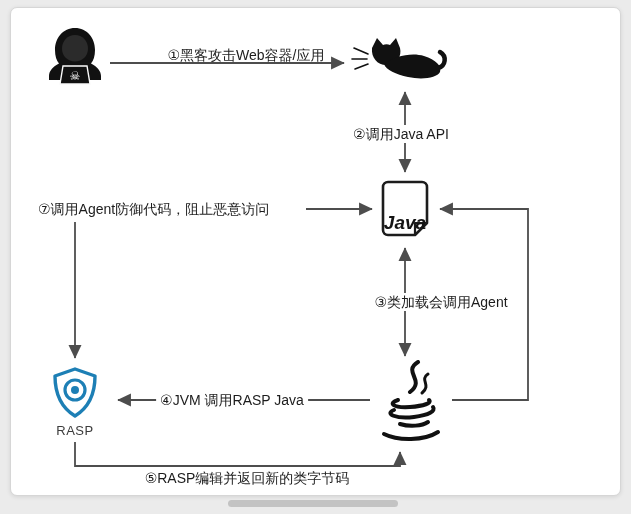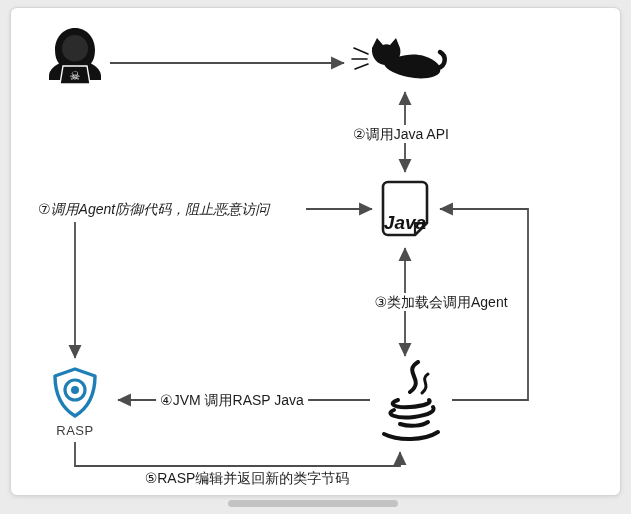--- a/index.html
+++ b/index.html
@@ -27,21 +27,21 @@
     font-size:14px; color:#1c1c1c; white-space:nowrap; line-height:18px;
   }
   .edge-label.bg { background:#ffffff; padding:0 4px;text-align:center; }
   .edge-label.left-anchor { transform:translate(0,-50%); }
   .l1 { left:246px; top:55px; }
   .l2 { left:401px; top:134px; }
   .l3 { left:405px; top:302px;margin-left:36px; }
   .l4 { left:232px; top:400px; }
   .l5 { left:247px; top:478px; }
   .l6 { left:540px; top:298px; }
-  .l7 { left:38px;  top:209px;font-style:italic; }
+  .l7 { left:38px;  top:209px; }
   .java-text {
     position:absolute; left:0; top:14px; width:100%; height:100%;
     display:flex; align-items:center; justify-content:center;
     font-size:19px; font-weight:bold; font-style:italic; color:#141414;
   }
   .node-caption {
     position:absolute; left:75px; top:423px; transform:translate(-50%,0);
     font-size:13px; color:#3c3c3c; letter-spacing:0.5px;
   }
   .hthumb {
@@ -120,20 +120,21 @@
 
   <div class="node n-rasp">
     <svg viewBox="0 0 52 56">
       <path d="M26 3 L46 10 C46 28 39 42 26 50 C13 42 6 28 6 10 Z" fill="none" stroke="#1d7fb5" stroke-width="3.4" stroke-linejoin="round"></path>
       <circle cx="26" cy="24" r="10" fill="none" stroke="#1d7fb5" stroke-width="3.2"></circle>
       <circle cx="26" cy="24" r="4" fill="#1d7fb5"></circle>
     </svg>
   </div>
   <div class="node-caption">RASP</div>
 
+  <div class="edge-label l1">①黑客攻击Web容器/应用</div>
   <div class="edge-label l2 bg">②调用Java API</div>
   <div class="edge-label l3 bg">③类加载会调用Agent</div>
   <div class="edge-label l4 bg">④JVM 调用RASP Java</div>
   <div class="edge-label l5 bg">⑤RASP编辑并返回新的类字节码</div>
   <div class="edge-label l7 left-anchor">⑦调用Agent防御代码，阻止恶意访问</div>
 
   <div class="hthumb"></div>
 </div>
 
 </body></html>

